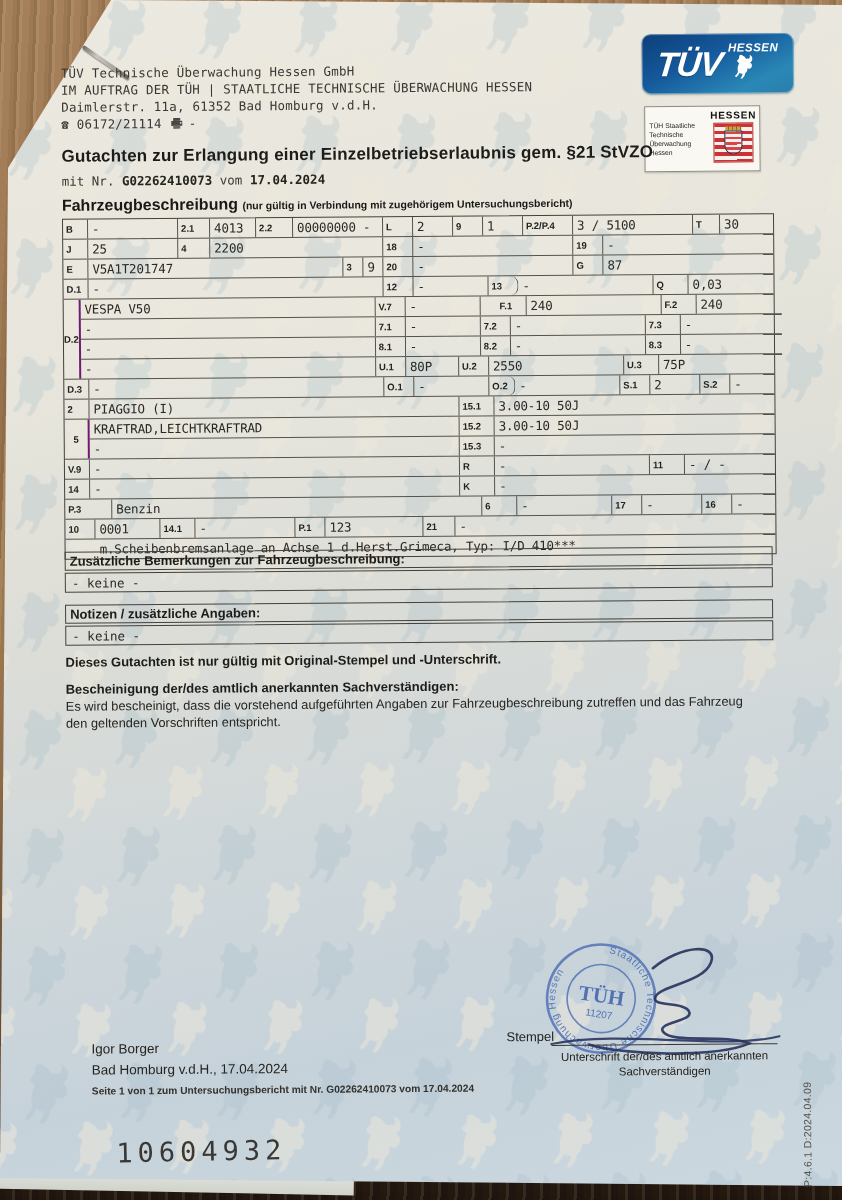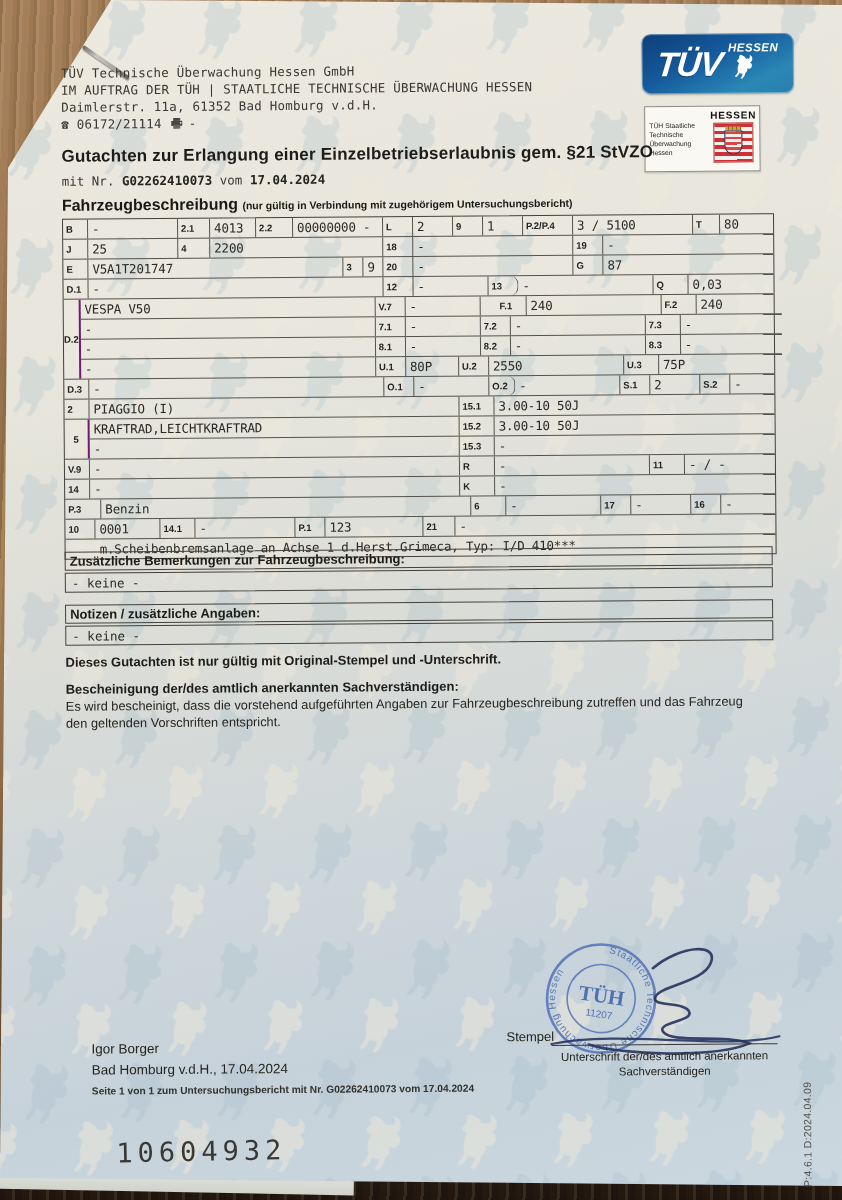--- a/index.html
+++ b/index.html
@@ -192,21 +192,21 @@
         <div class="cell v" style="width: 46px;">4013</div>
         <div class="cell l" style="width: 37px;">2.2</div>
         <div class="cell v" style="width: 90px;">00000000 -</div>
         <div class="cell l" style="width: 30px;">L</div>
         <div class="cell v" style="width: 40px;">2</div>
         <div class="cell l" style="width: 30px;">9</div>
         <div class="cell v" style="width: 40px;">1</div>
         <div class="cell l" style="width: 50px;">P.2/P.4</div>
         <div class="cell v" style="width: 120px;">3 / 5100</div>
         <div class="cell l" style="width: 27px;">T</div>
-        <div class="cell v" style="width: 53px;">80</div>
+        <div class="cell v" style="width: 53px;">30</div>
       </div>
       <div class="trow">
         <div class="cell l" style="width: 25px;">J</div>
         <div class="cell v" style="width: 90px;">25</div>
         <div class="cell l" style="width: 32px;">4</div>
         <div class="cell v" style="width: 173px;">2200</div>
         <div class="cell l" style="width: 30px;">18</div>
         <div class="cell v" style="width: 160px;">-</div>
         <div class="cell l" style="width: 30px;">19</div>
         <div class="cell v" style="width: 170px;">-</div>
@@ -313,21 +313,21 @@
         <div class="cell l" style="width: 35px;">11</div>
         <div class="cell v" style="width: 90px;">- / -</div>
       </div>
       <div class="trow">
         <div class="cell l" style="width: 25px;">14</div>
         <div class="cell v" style="width: 370px;">-</div>
         <div class="cell l" style="width: 35px;">K</div>
         <div class="cell v" style="width: 280px;">-</div>
       </div>
       <div class="trow">
-        <div class="cell l" style="width: 36px;">P.3</div>
+        <div class="cell l" style="width: 47px;">P.3</div>
         <div class="cell v" style="width: 370px;">Benzin</div>
         <div class="cell l" style="width: 35px;">6</div>
         <div class="cell v" style="width: 95px;">-</div>
         <div class="cell l" style="width: 30px;">17</div>
         <div class="cell v" style="width: 60px;">-</div>
         <div class="cell l" style="width: 30px;">16</div>
         <div class="cell v" style="width: 65px;">-</div>
       </div>
       <div class="trow">
         <div class="cell l" style="width: 30px;">10</div>

